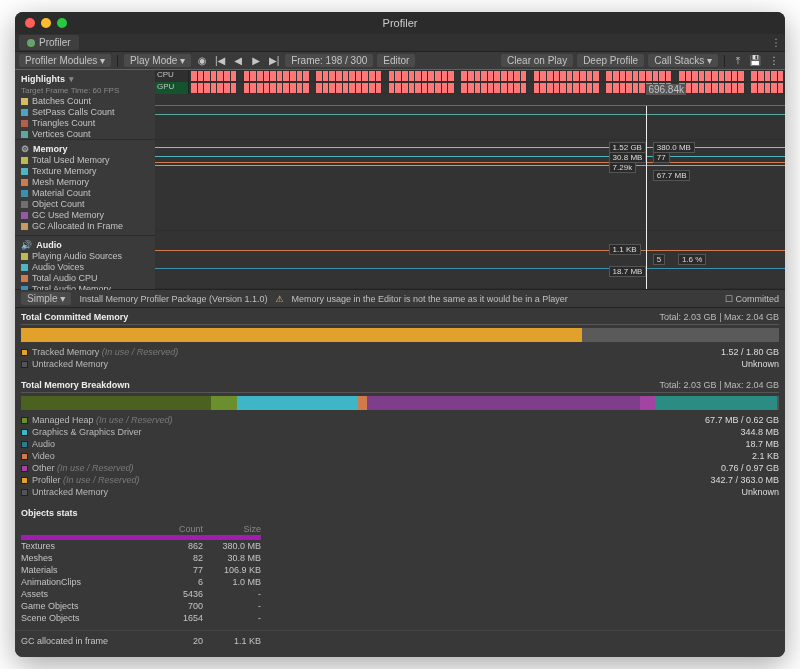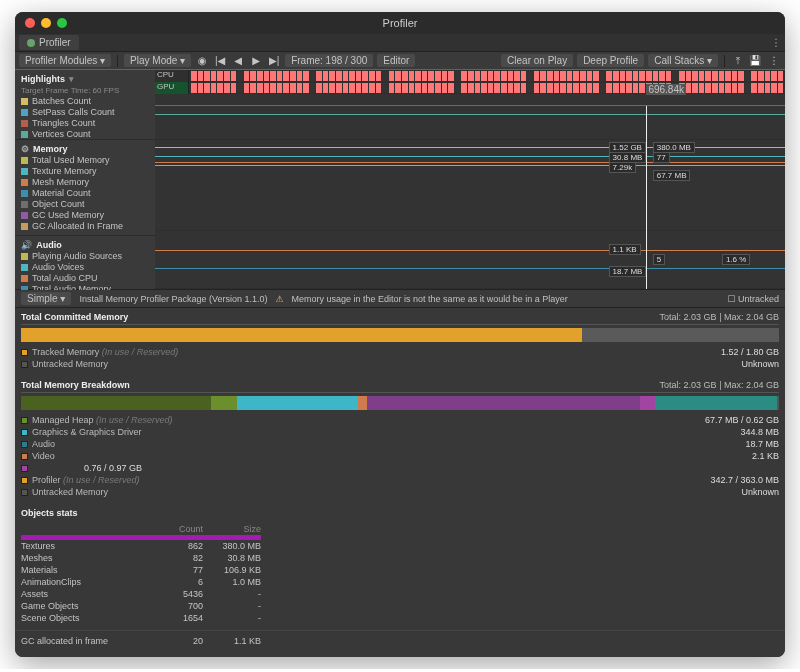--- a/index.html
+++ b/index.html
@@ -398,35 +398,35 @@
               <div class="box-lab" style="left: 72%; top: 48px;">1.52 GB</div>
               <div class="box-lab" style="left: 72%; top: 58px;">30.8 MB</div>
               <div class="box-lab" style="left: 72%; top: 68px;">7.29k</div>
               <div class="box-lab" style="left: 79%; top: 48px;">380.0 MB</div>
               <div class="box-lab" style="left: 79%; top: 58px;">77</div>
               <div class="box-lab" style="left: 79%; top: 76px;">67.7 MB</div>
             </div>
           <div id="aud-boxlabels">
               <div class="box-lab" style="left: 72%; top: 150px;">1.1 KB</div>
               <div class="box-lab" style="left: 79%; top: 160px;">5</div>
-              <div class="box-lab" style="left: 83%; top: 160px; margin-left: 44px;">1.6 %</div>
+              <div class="box-lab" style="left: 83%; top: 160px;">1.6 %</div>
               <div class="box-lab" style="left: 72%; top: 172px;">18.7 MB</div>
             </div>
         </div>
       </div>
     </div>
 
     <div class="detail">
       <div class="detail-top">
         <span class="tool-btn"><span>Simple</span> ▾</span>
         <span>Install Memory Profiler Package (Version 1.1.0)</span>
         <span class="warn-ico">⚠</span>
         <span>Memory usage in the Editor is not the same as it would be in a Player</span>
         <span class="spacer"></span>
-        <label>☐ <span>Untracked</span></label>
+        <label>☐ <span>Committed</span></label>
       </div>
 
       <div class="section">
         <div class="sec-title">
           <span>Total Committed Memory</span>
           <span class="sec-right">Total: 2.03 GB | Max: 2.04 GB</span>
         </div>
         <div class="bigbar">
           <div style="left:0;width:74%;background:#e2a12a;"></div>
           <div style="left:74%;right:0;background:#5a5a5a;"></div>
@@ -475,20 +475,21 @@
               <span class="lab">Audio <em></em></span>
               <span class="val">18.7 MB</span>
             </div>
             <div class="row">
               <span class="sq" style="background:#cf7b4c;border:1px solid #222"></span>
               <span class="lab">Video <em></em></span>
               <span class="val">2.1 KB</span>
             </div>
             <div class="row">
               <span class="sq" style="background:#a244a2;border:1px solid #222"></span>
+              <span class="lab">Other <em>(In use / Reserved)</em></span>
               <span class="val">0.76 / 0.97 GB</span>
             </div>
             <div class="row">
               <span class="sq" style="background:#e2a12a;border:1px solid #222"></span>
               <span class="lab">Profiler <em>(In use / Reserved)</em></span>
               <span class="val">342.7 / 363.0 MB</span>
             </div>
             <div class="row">
               <span class="sq" style="background:#555;border:1px solid #222"></span>
               <span class="lab">Untracked Memory <em></em></span>

